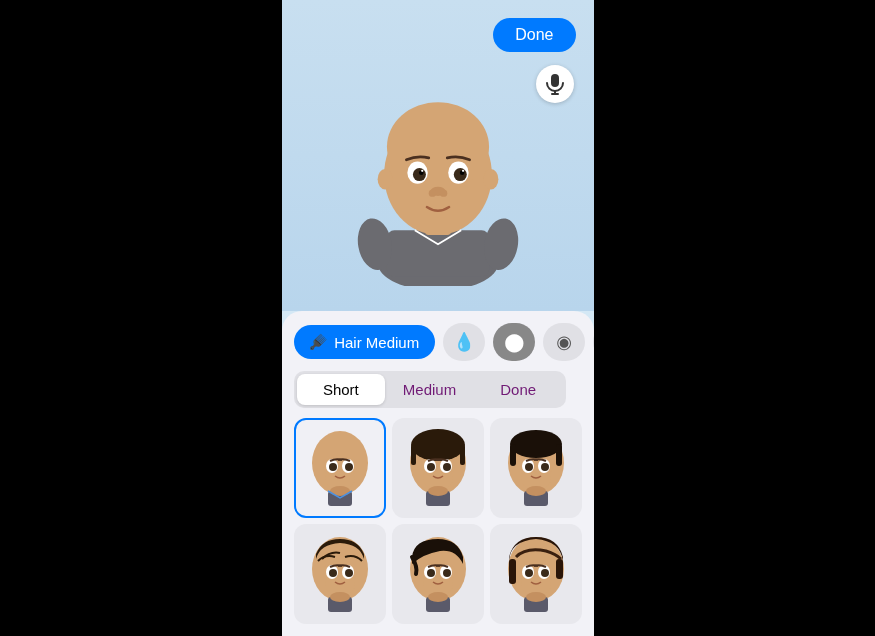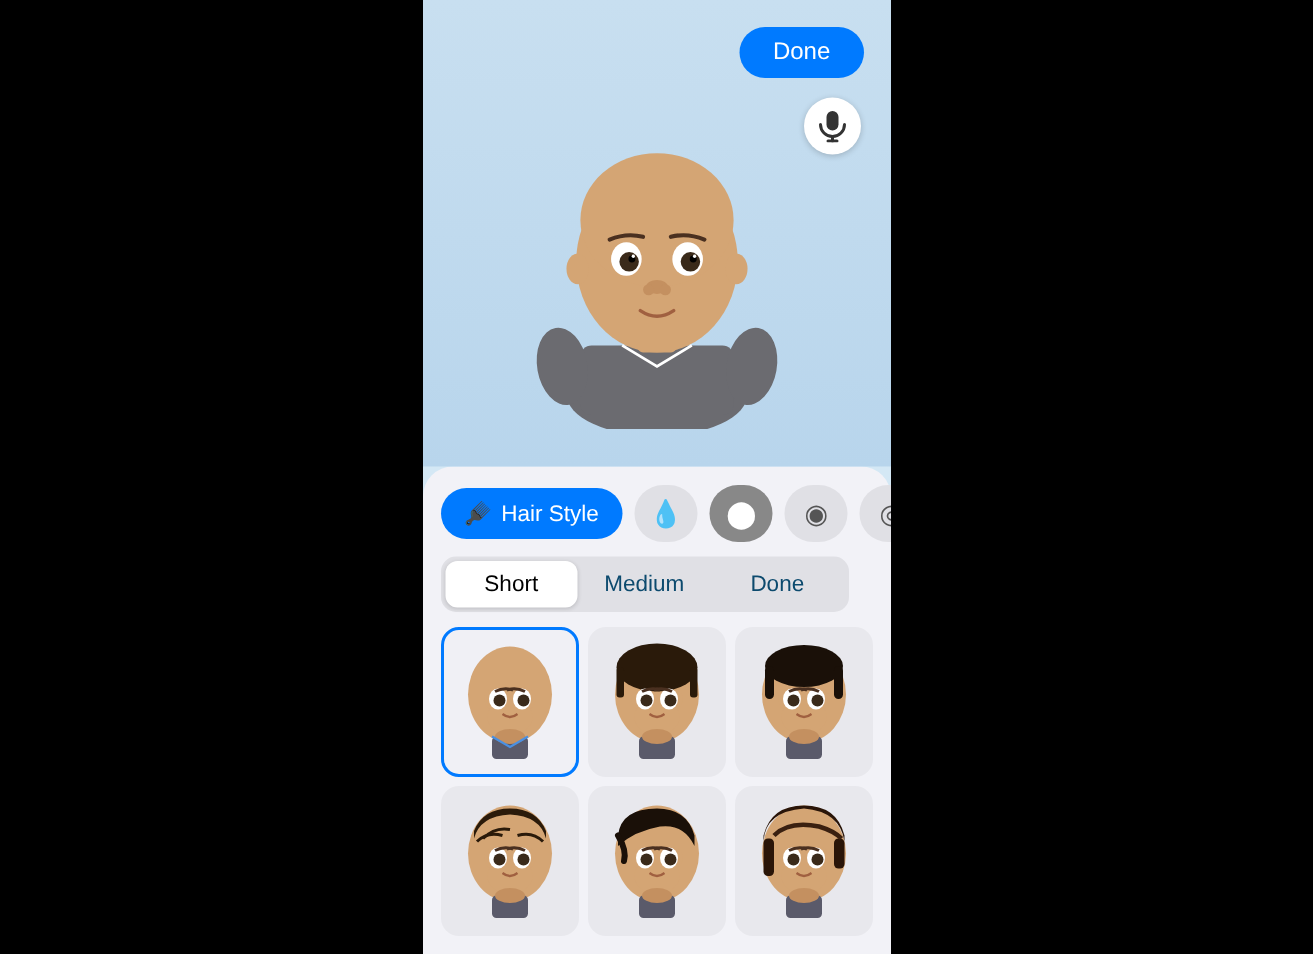--- a/index.html
+++ b/index.html
@@ -141,21 +141,21 @@
     }
 
     .length-tab {
       flex: 1;
       padding: 7px 0;
       border: none;
       background: transparent;
       border-radius: 8px;
       font-size: 15px;
       font-weight: 500;
-      color: #0c4a6e;
+      color: #701a75;
       cursor: pointer;
       text-align: center;
     }
 
     .length-tab.active {
       background: white;
       color: #000;
       box-shadow: 0 1px 3px rgba(0,0,0,0.15);
     }
 
@@ -248,21 +248,21 @@
         <ellipse cx="178" cy="235" rx="18" ry="28" fill="#6b6b70" transform="rotate(10 178 235)"></ellipse>
       </svg>
     </div>
   </div>
 
   <div class="bottom-panel">
 
     <div class="category-tabs">
       <button class="category-tab active">
         <span>🪮</span>
-        <span>Hair Style</span>
+        <span>Hair Medium</span>
       </button>
       <button class="category-tab inactive">
         <span style="font-size:18px;">💧</span>
       </button>
       <button class="category-tab inactive" style="background:#888;color:white;">
         <span style="font-size:18px;">⬤</span>
       </button>
       <button class="category-tab inactive">
         <span style="font-size:18px;">◉</span>
       </button>

